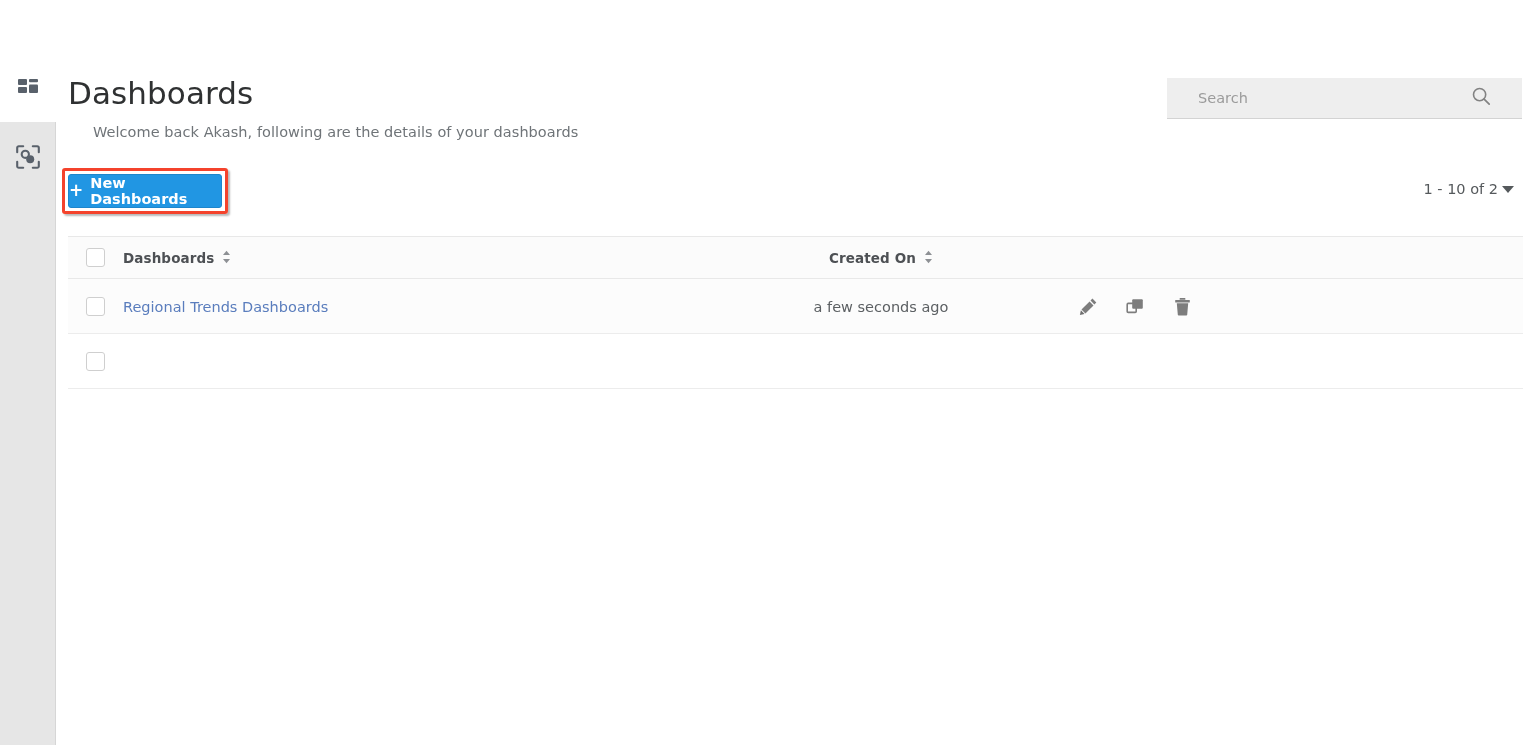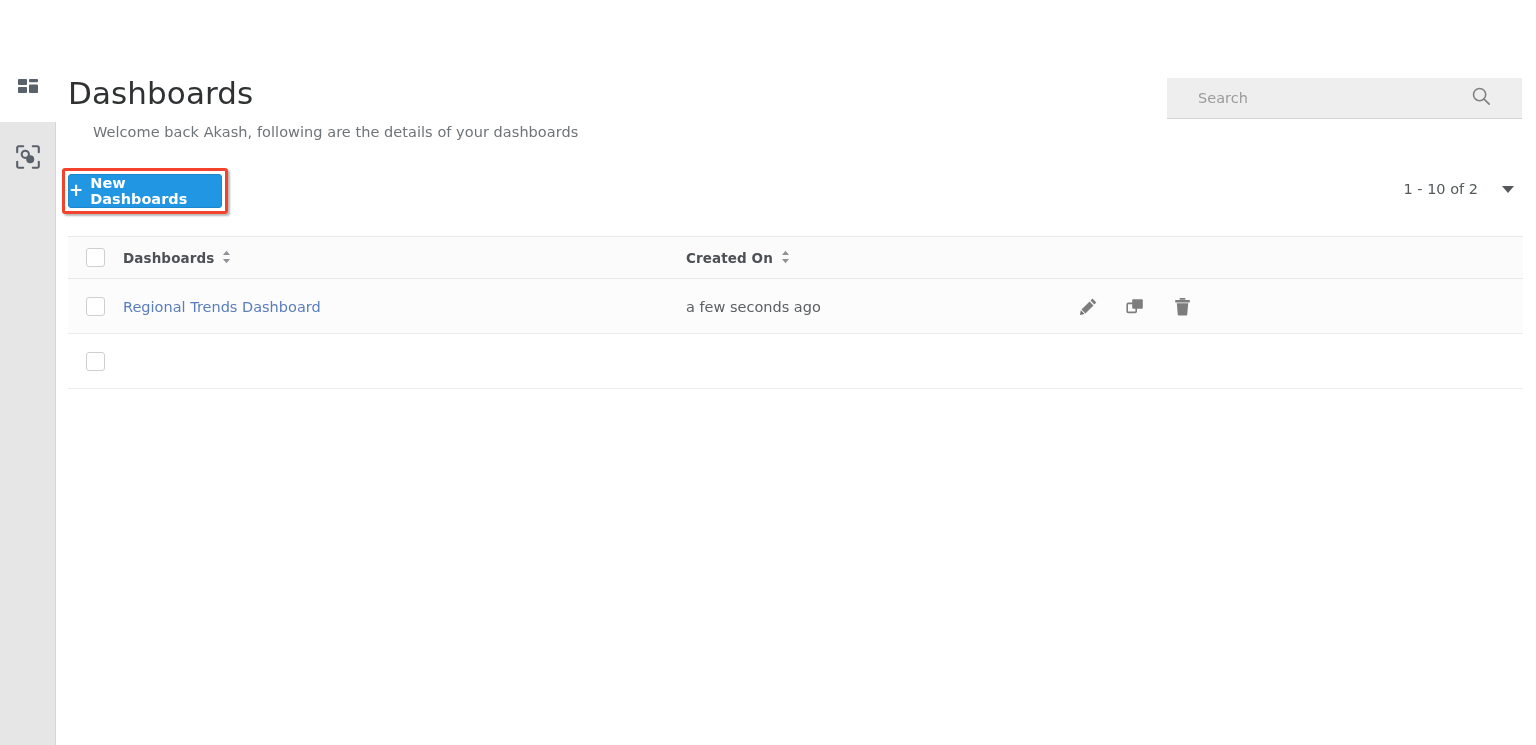--- a/index.html
+++ b/index.html
@@ -96,42 +96,42 @@
     color:#ffffff; font-size:14.5px; font-weight:bold;
     display:flex; align-items:center; justify-content:center; gap:7px;
     cursor:pointer;
     font-family:"DejaVu Sans","Liberation Sans",sans-serif;
   }
   .btn-plus { font-size:17px; font-weight:bold; line-height:1; margin-top:-1px;}
 
   
   .pager {
     position:absolute; right:22px; top:128px;
-    display:flex; align-items:center; gap:24px;
+    display:flex; align-items:center; gap:4px;
     font-size:14.5px; color:#55595c; cursor:pointer;
   }
   .pager-caret {
     width:0;height:0;border-left:6px solid transparent;border-right:6px solid transparent;
     border-top:7px solid #55595c;
   }
 
   
   .table { position:absolute; left:11px; right:13px; top:183px; }
   .thead {
     display:flex; align-items:center; height:43px;
     background:#fbfbfb; border-top:1px solid #e8e8e8; border-bottom:1px solid #e8e8e8;
   }
   .row {
     display:flex; align-items:center; height:55px;
     border-bottom:1px solid #ececec; background:#ffffff;
   }
   .row.alt { background:#fcfcfc; }
   .cell-check { width:55px; display:flex; align-items:center; justify-content:center; }
   .cell-name  { width:563px; }
-  .cell-date  { width:390px; }
+  .cell-date  { width:390px;text-align:center; }
   .cell-actions { flex:1; display:flex; align-items:center; gap:27px; padding-left:2px; }
 
   .checkbox {
     width:19px;height:19px;border:1px solid #cfcfcf;border-radius:3px;background:#fff;
     cursor:pointer;
   }
   .th-label {
     font-size:13.5px; color:#4d5054; font-weight:bold; letter-spacing:.1px;
     display:inline-flex; align-items:center; gap:8px;
     cursor:pointer;
@@ -232,21 +232,21 @@
           </span>
         </div>
         <div class="cell-actions"></div>
       </div>
 
       <div class="row alt">
         <div class="cell-check">
           <div class="checkbox"></div>
         </div>
         <div class="cell-name">
-          <a class="link">Regional Trends Dashboard</a>
+          <a class="link">Regional Trends Dashboards</a>
         </div>
         <div class="cell-date">
           <span class="date-txt">a few seconds ago</span>
         </div>
         <div class="cell-actions">
           <span class="act-icon">
             <svg width="19" height="19" viewBox="0 0 19 19">
               <path d="M13.4 1.6 l3.9 3.9 -1.9 1.9 -3.9 -3.9 z" fill="#7d7d7d"></path>
               <path d="M10.6 4.5 l3.9 3.9 -8.1 8.1 -3.9 -3.9 z" fill="#7d7d7d"></path>
               <path d="M1.9 13.3 l3.6 3.6 -4.6 1.1 z" fill="#6f6f6f"></path>

